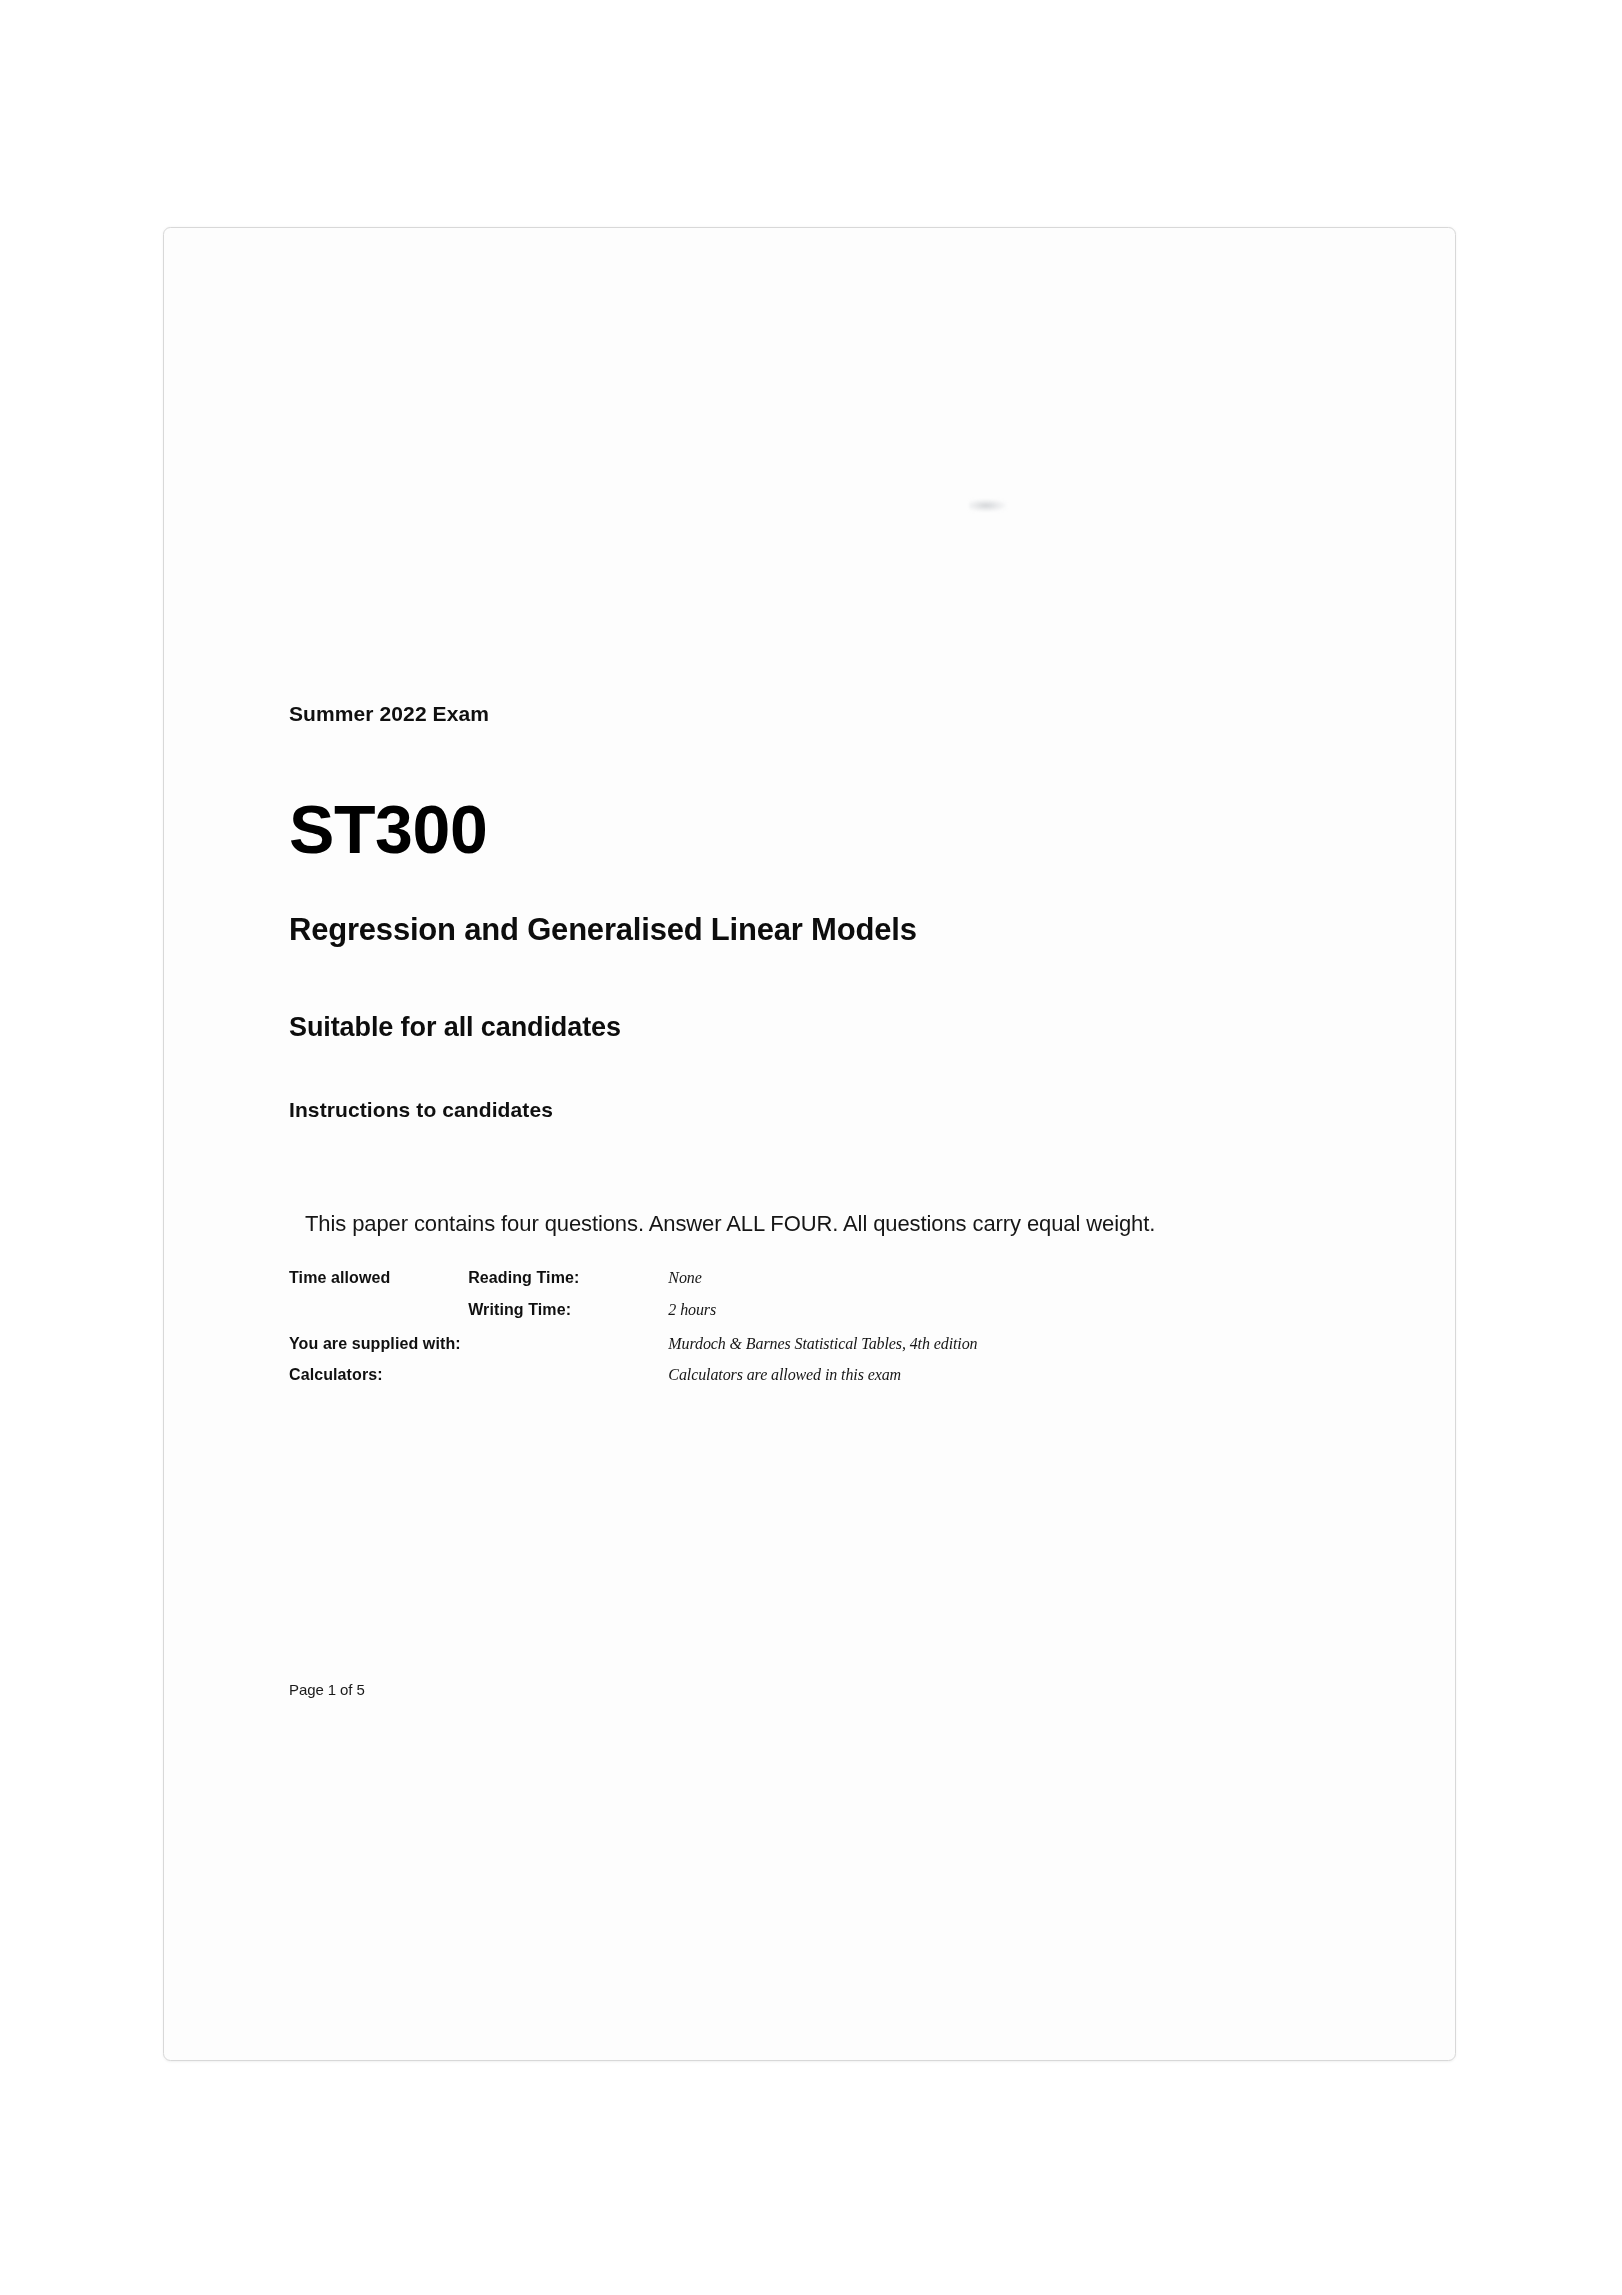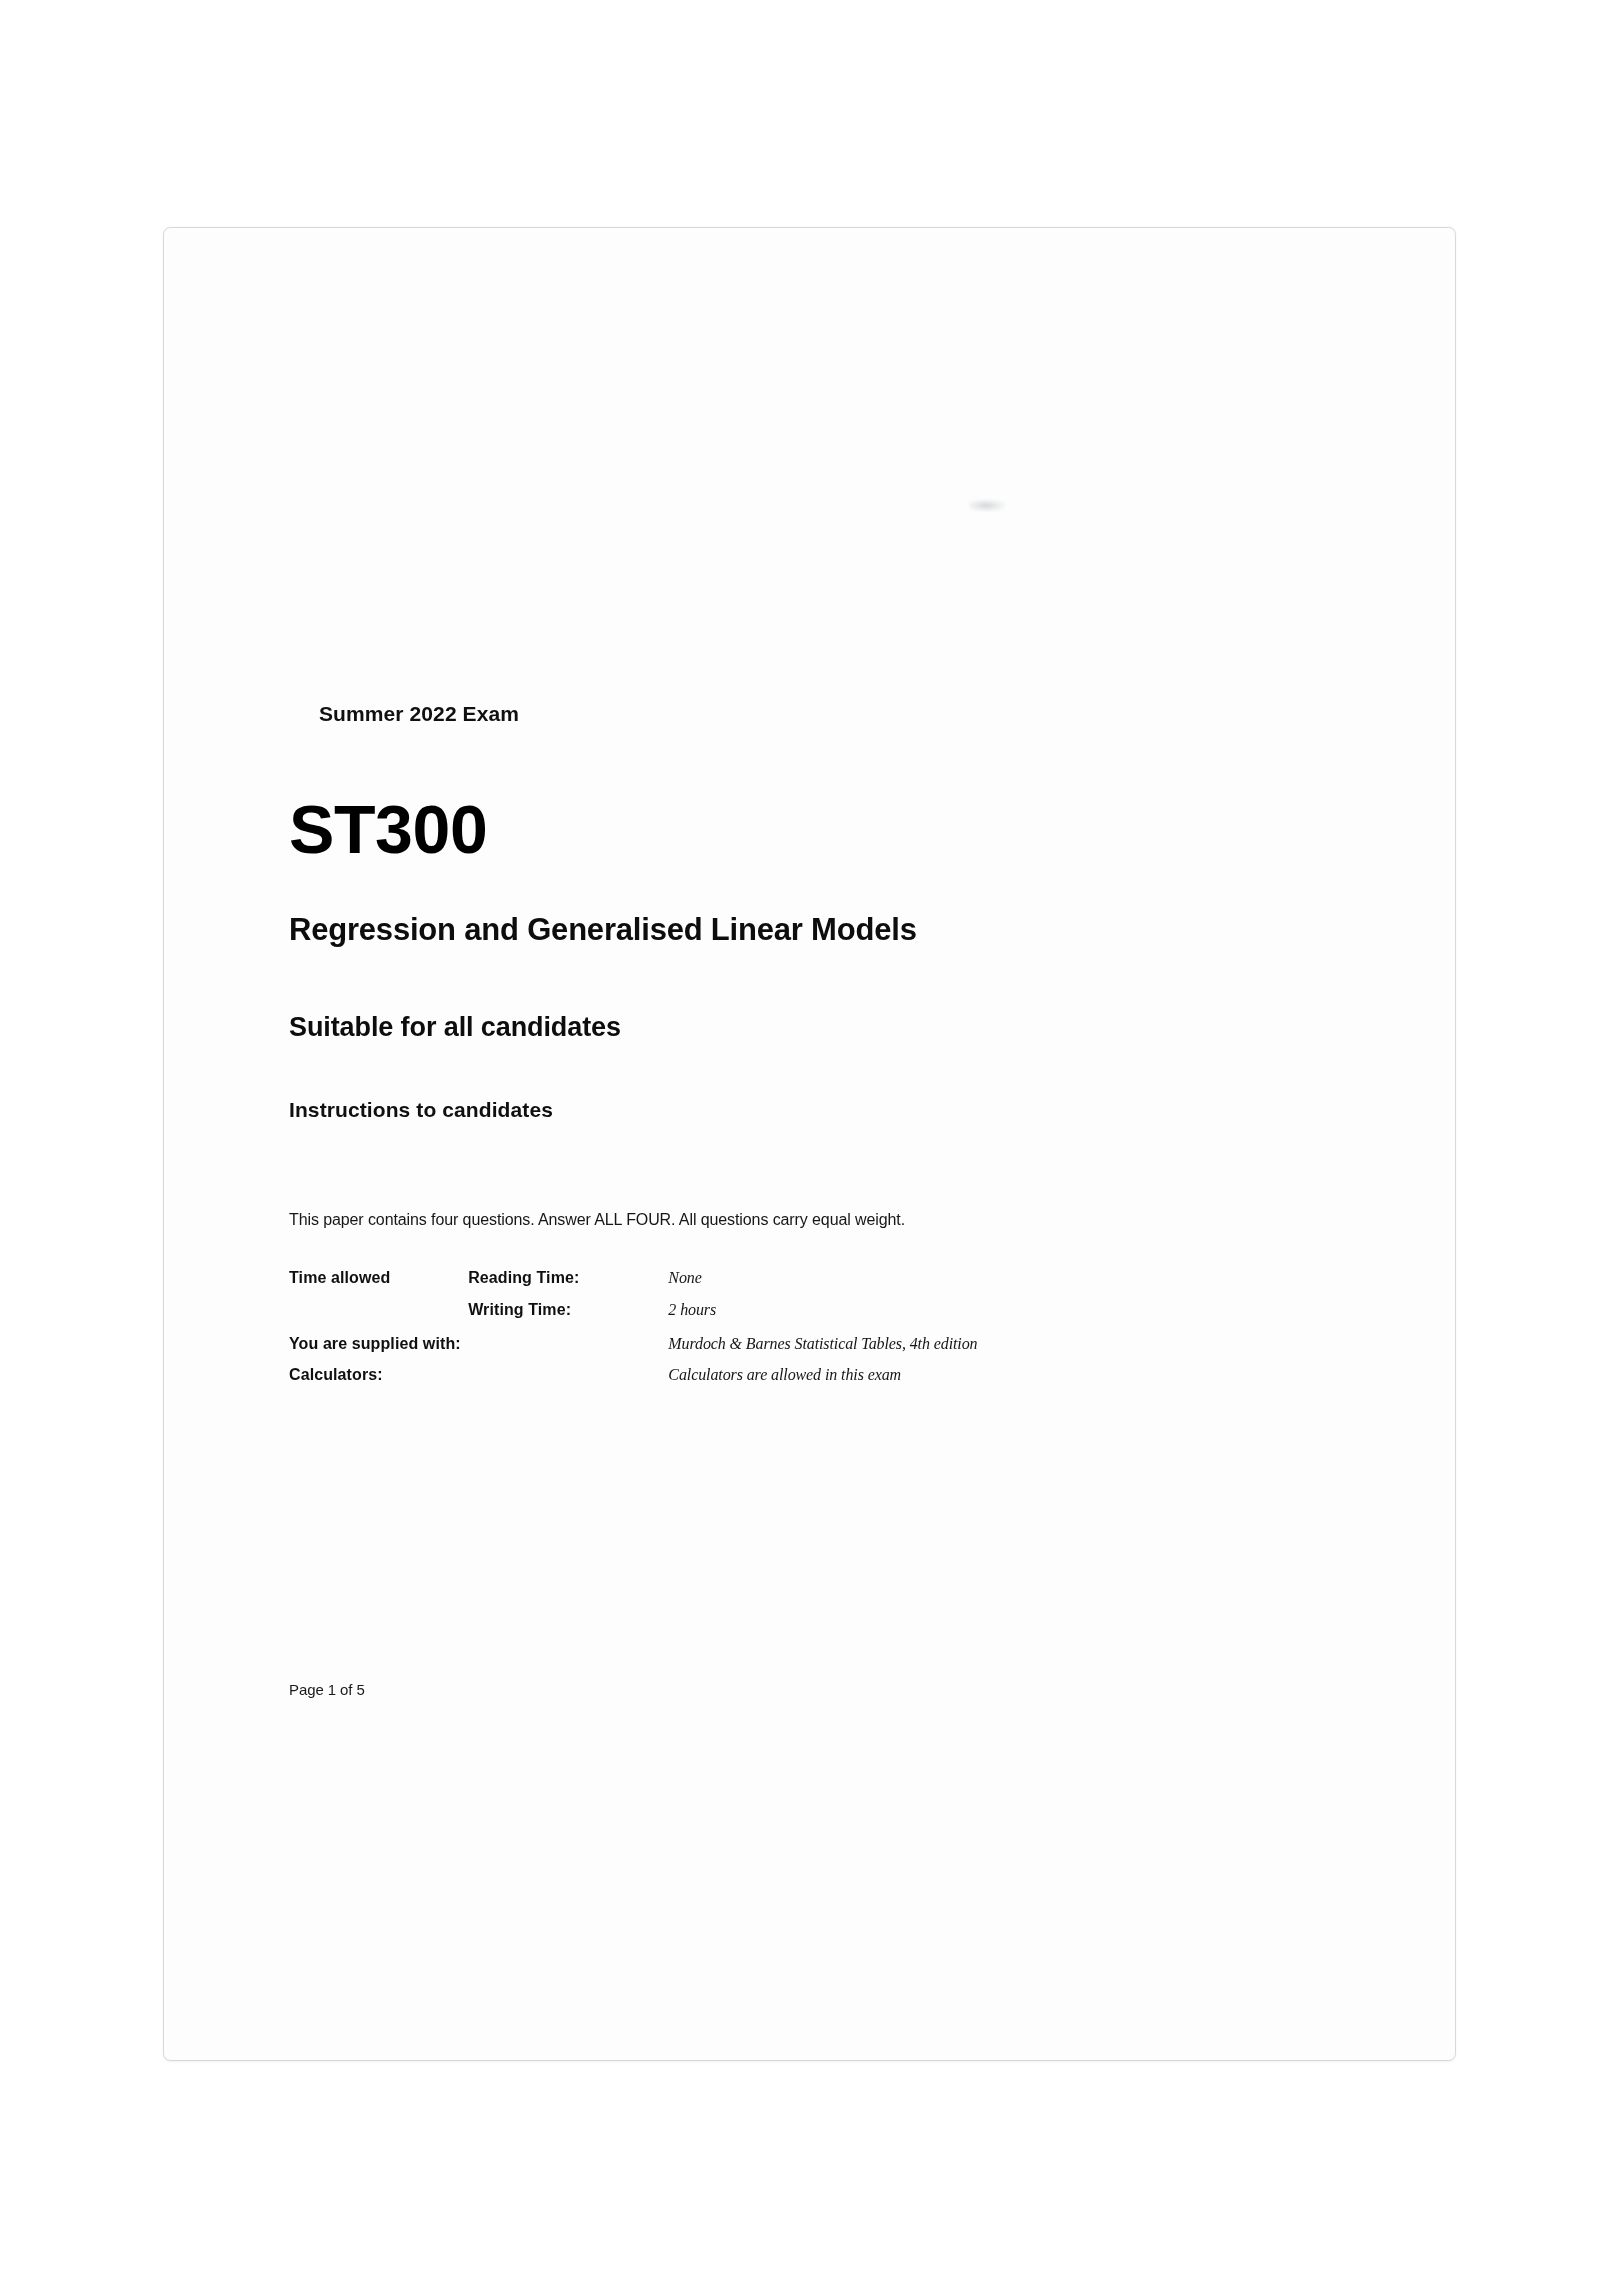--- a/index.html
+++ b/index.html
@@ -57,21 +57,20 @@
 
   .exam-session {
     position: absolute;
     top: 474px;
     left: 0;
     font-size: 21px;
     font-weight: bold;
     color: #101010;
     letter-spacing: 0.1px;
     white-space: nowrap;
-    margin-left: 30px;
   }
 
   .course-code {
     position: absolute;
     top: 567px;
     left: 0;
     font-size: 68px;
     font-weight: bold;
     color: #000000;
     letter-spacing: -0.4px;
@@ -108,23 +107,23 @@
     font-size: 21px;
     font-weight: bold;
     color: #101010;
     letter-spacing: 0.1px;
     white-space: nowrap;
   }
 
   .instructions-body {
     position: absolute;
     top: 981px;
-    left: 0;
+    left: 16px;
     width: 984px;
-    font-size: 16px;
+    font-size: 22px;
     font-weight: normal;
     color: #161616;
     letter-spacing: -0.1px;
     line-height: 1.35;
   }
 
   
   .details {
     position: absolute;
     top: 1042px;

